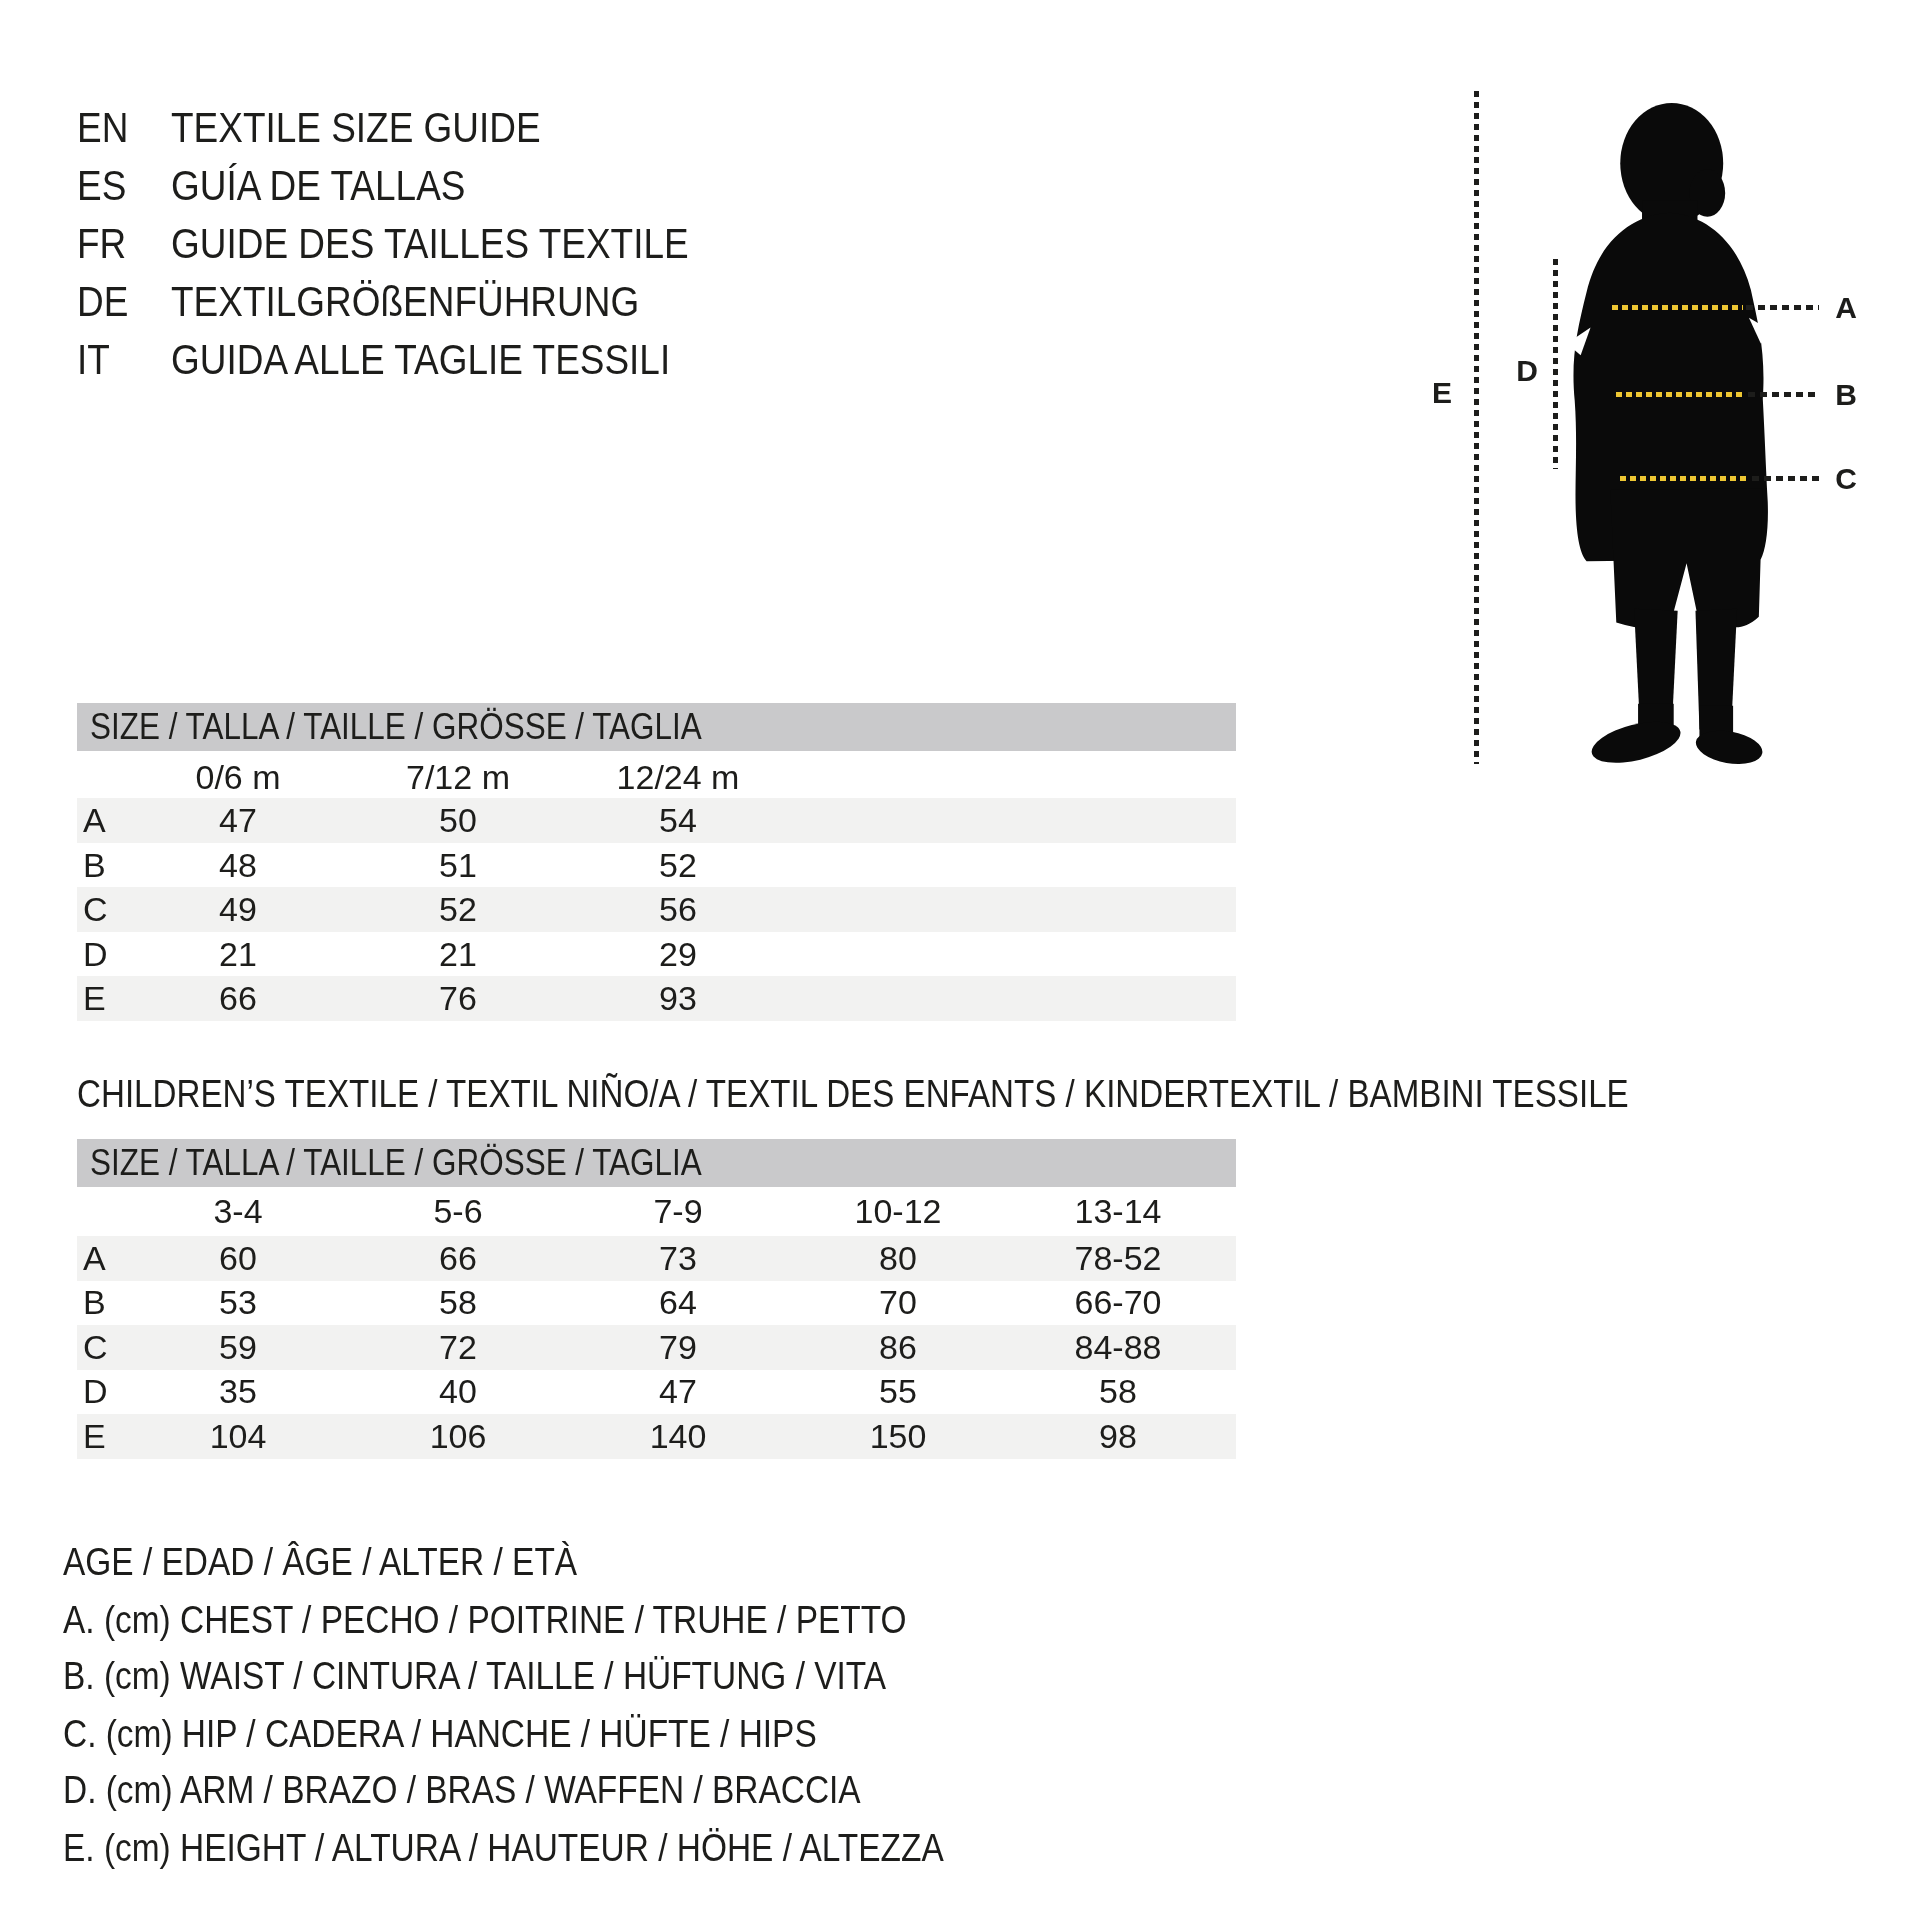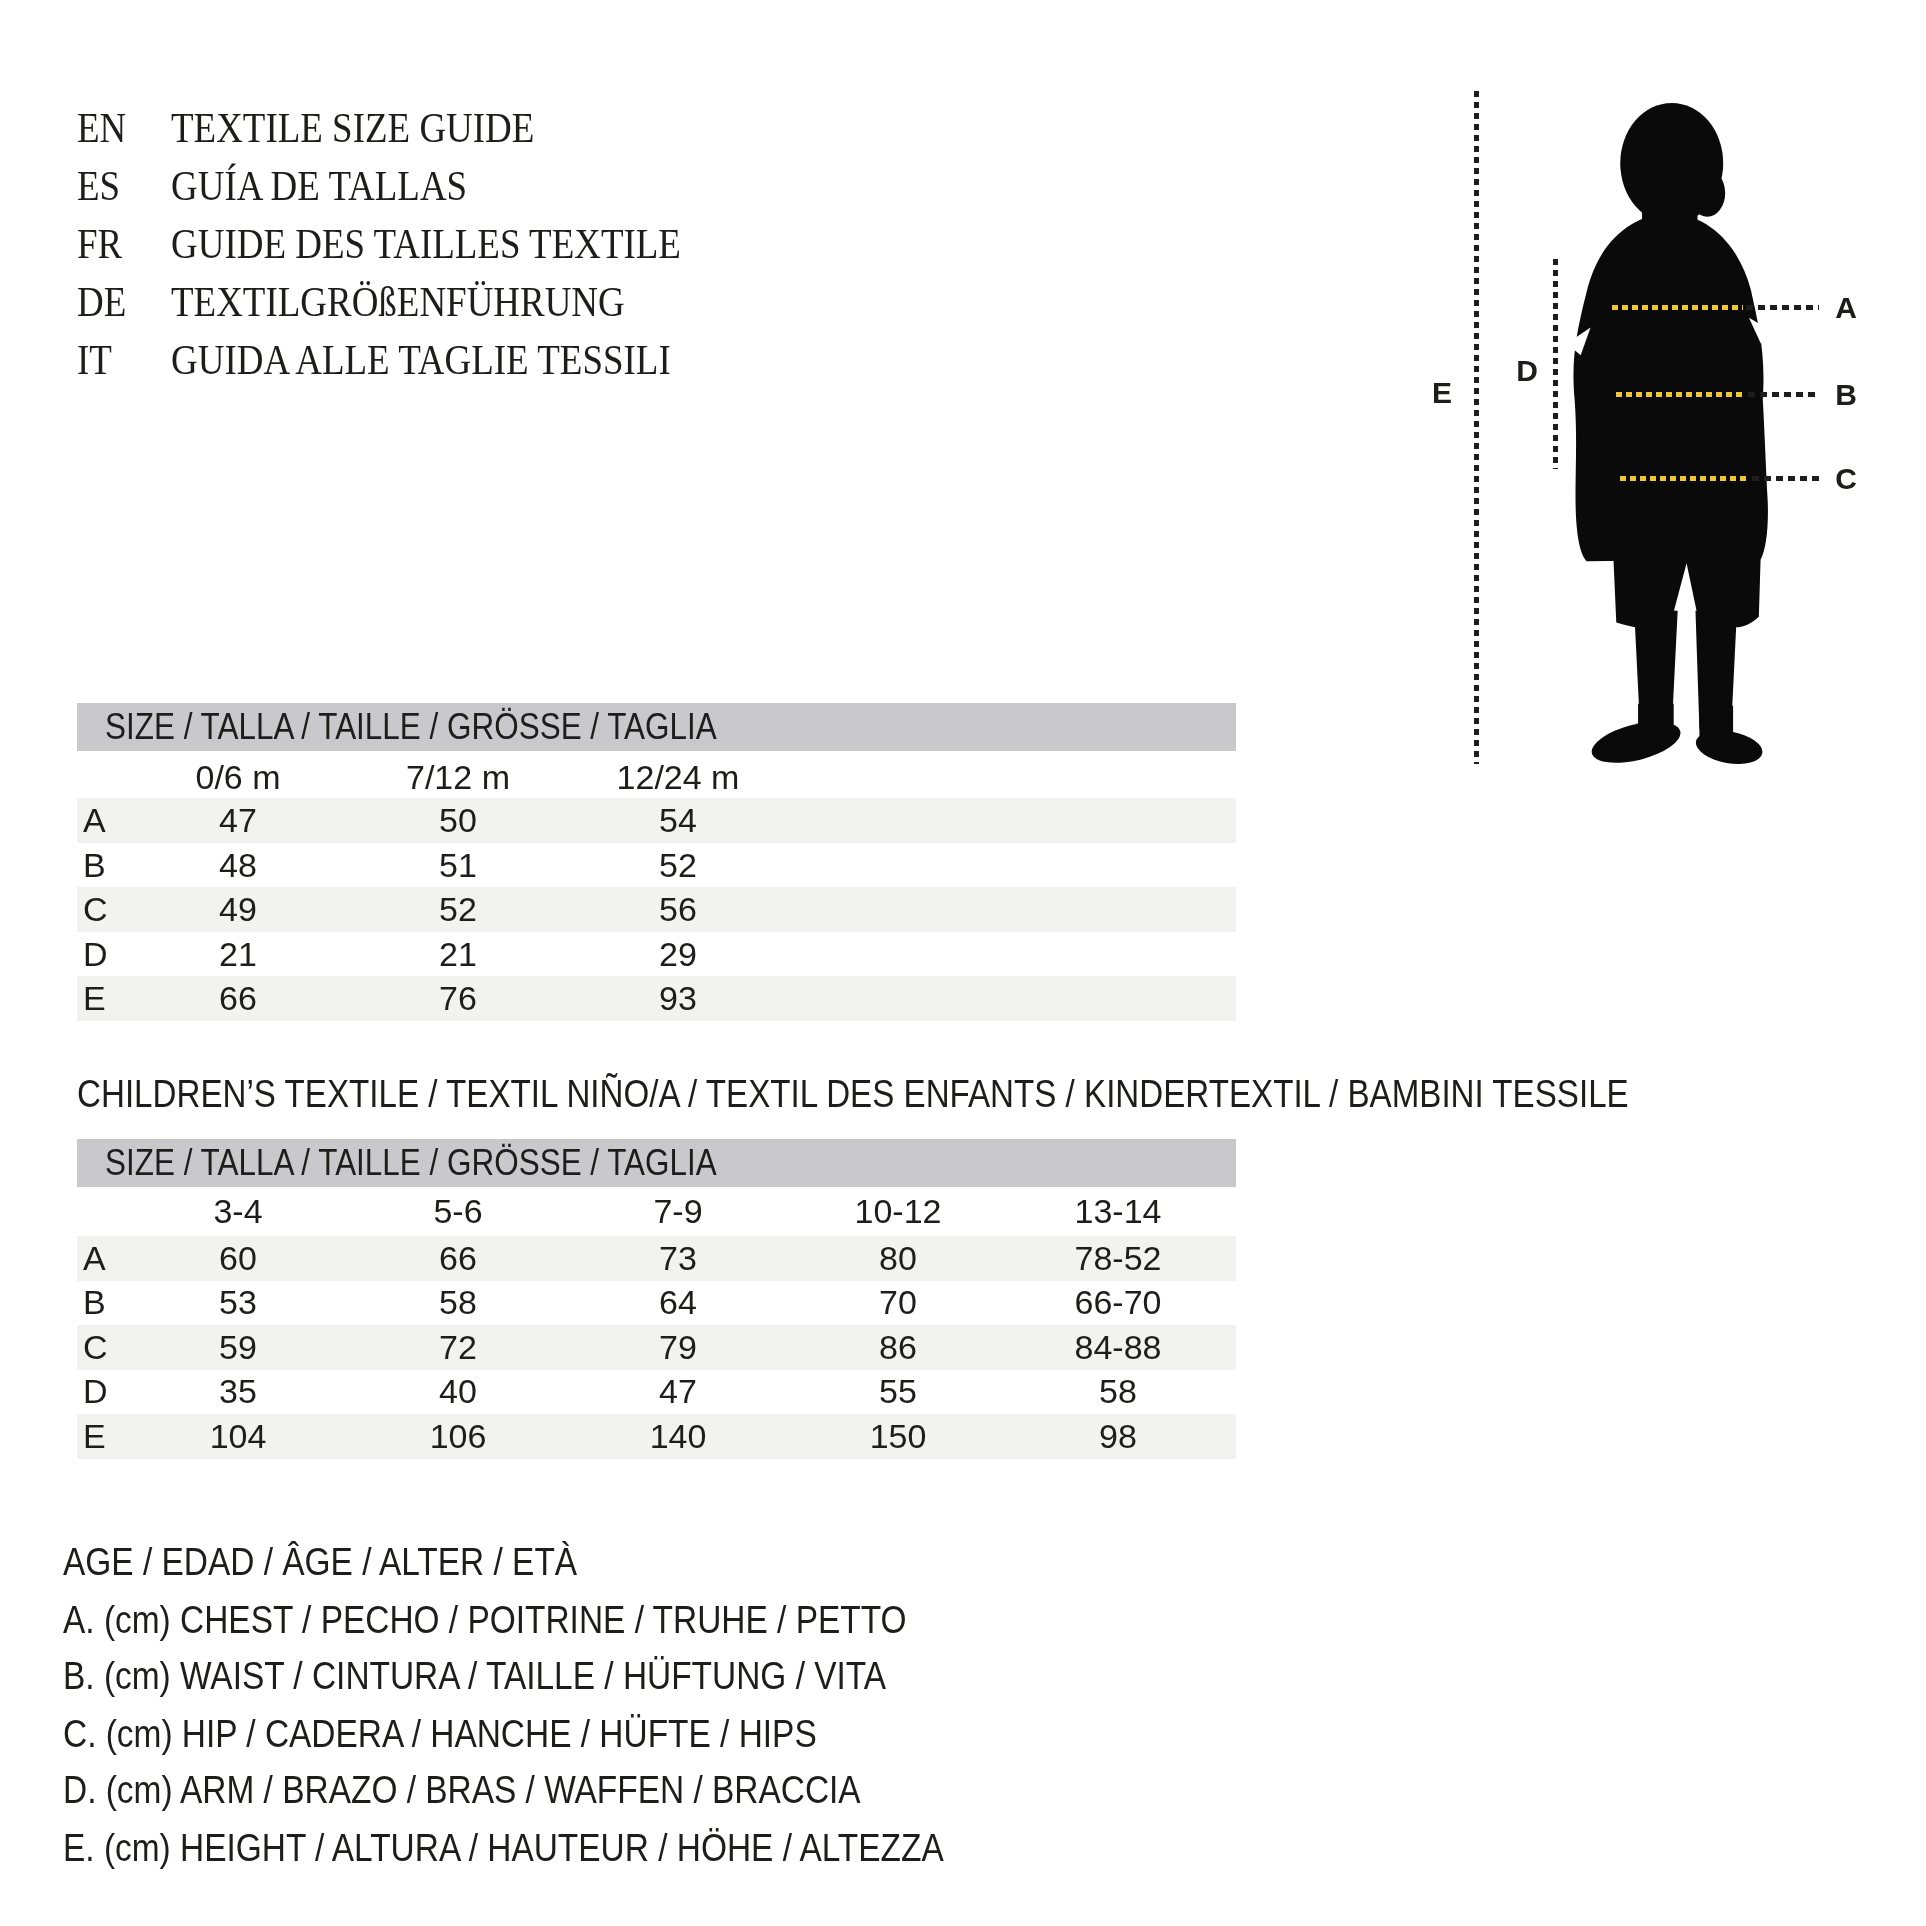--- a/index.html
+++ b/index.html
@@ -6,31 +6,31 @@
   .page{
     position:relative;width:1927px;height:1927px;background:#ffffff;
     font-family:"Liberation Sans","DejaVu Sans",sans-serif;color:#1d1d1b;
     overflow:hidden;
   }
   .abs{position:absolute;}
   .cond{display:inline-block;transform:scaleX(.85);transform-origin:0 50%;white-space:nowrap;}
   .cond88{display:inline-block;transform:scaleX(.88);transform-origin:0 50%;white-space:nowrap;}
 
   
-  .lang-block{left:77px;top:99px;font-family:Liberation Serif, serif;}
+  .lang-block{left:77px;top:99px;}
   .lang-row{display:flex;height:58px;align-items:center;font-size:42px;}
   .lang-code{width:94px;flex:0 0 94px;}
   .lang-label{white-space:nowrap;}
 
   
   .section-heading{font-size:39px;white-space:nowrap;}
 
   
   .size-bar{left:77px;width:1159px;height:48px;background:#c9c9cb;display:flex;align-items:center;}
-  .size-bar-text{font-size:37px;padding-left:28px;}
+  .size-bar-text{font-size:37px;padding-left:13px;}
 
   
   .trow{left:77px;width:1159px;height:45px;display:flex;align-items:center;font-size:34px;}
   .trow.head{height:42px;font-size:34px;}
   .trow.stripe{background:#f2f2f1;}
   .tlabel{width:51px;flex:0 0 51px;padding-left:6px;box-sizing:border-box;}
   .tcell{width:220px;flex:0 0 220px;text-align:center;}
 
   
   .legend-row{left:63px;height:44px;line-height:44px;font-size:38px;white-space:nowrap;}

